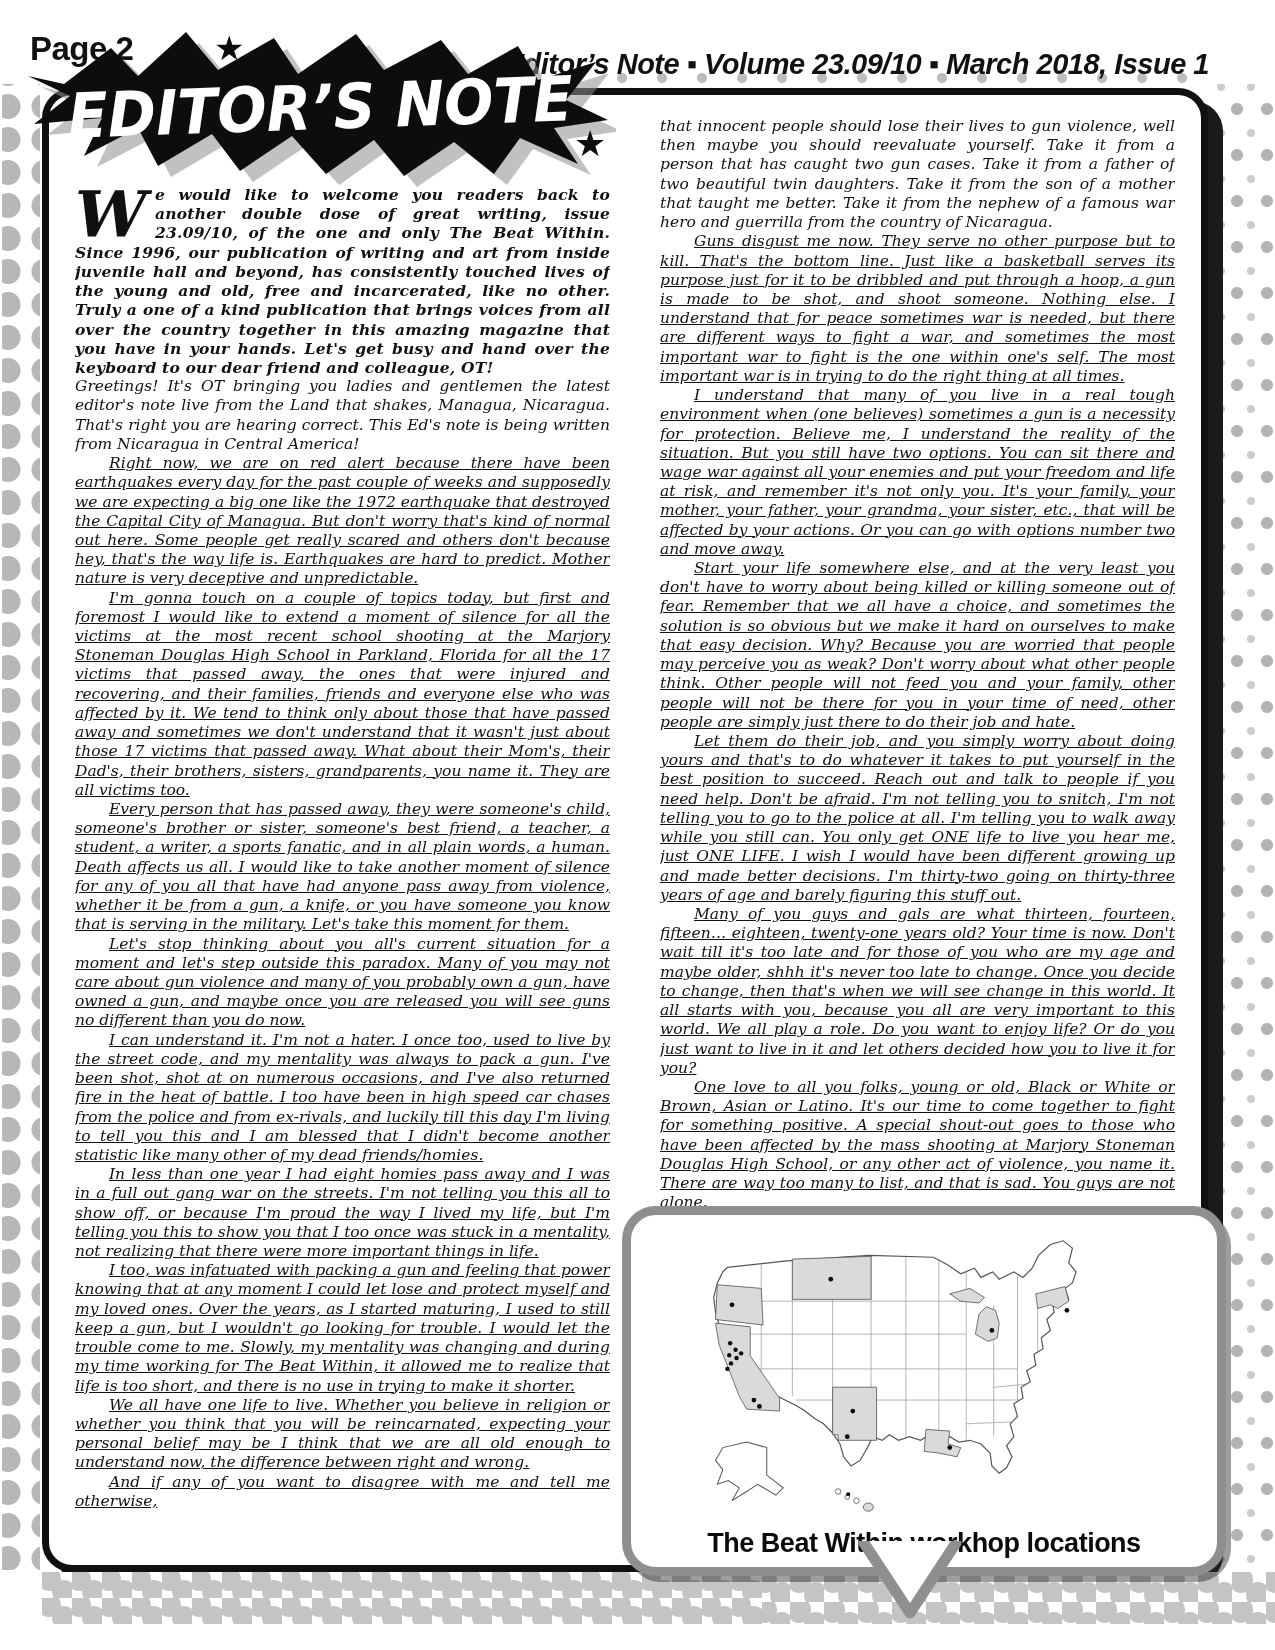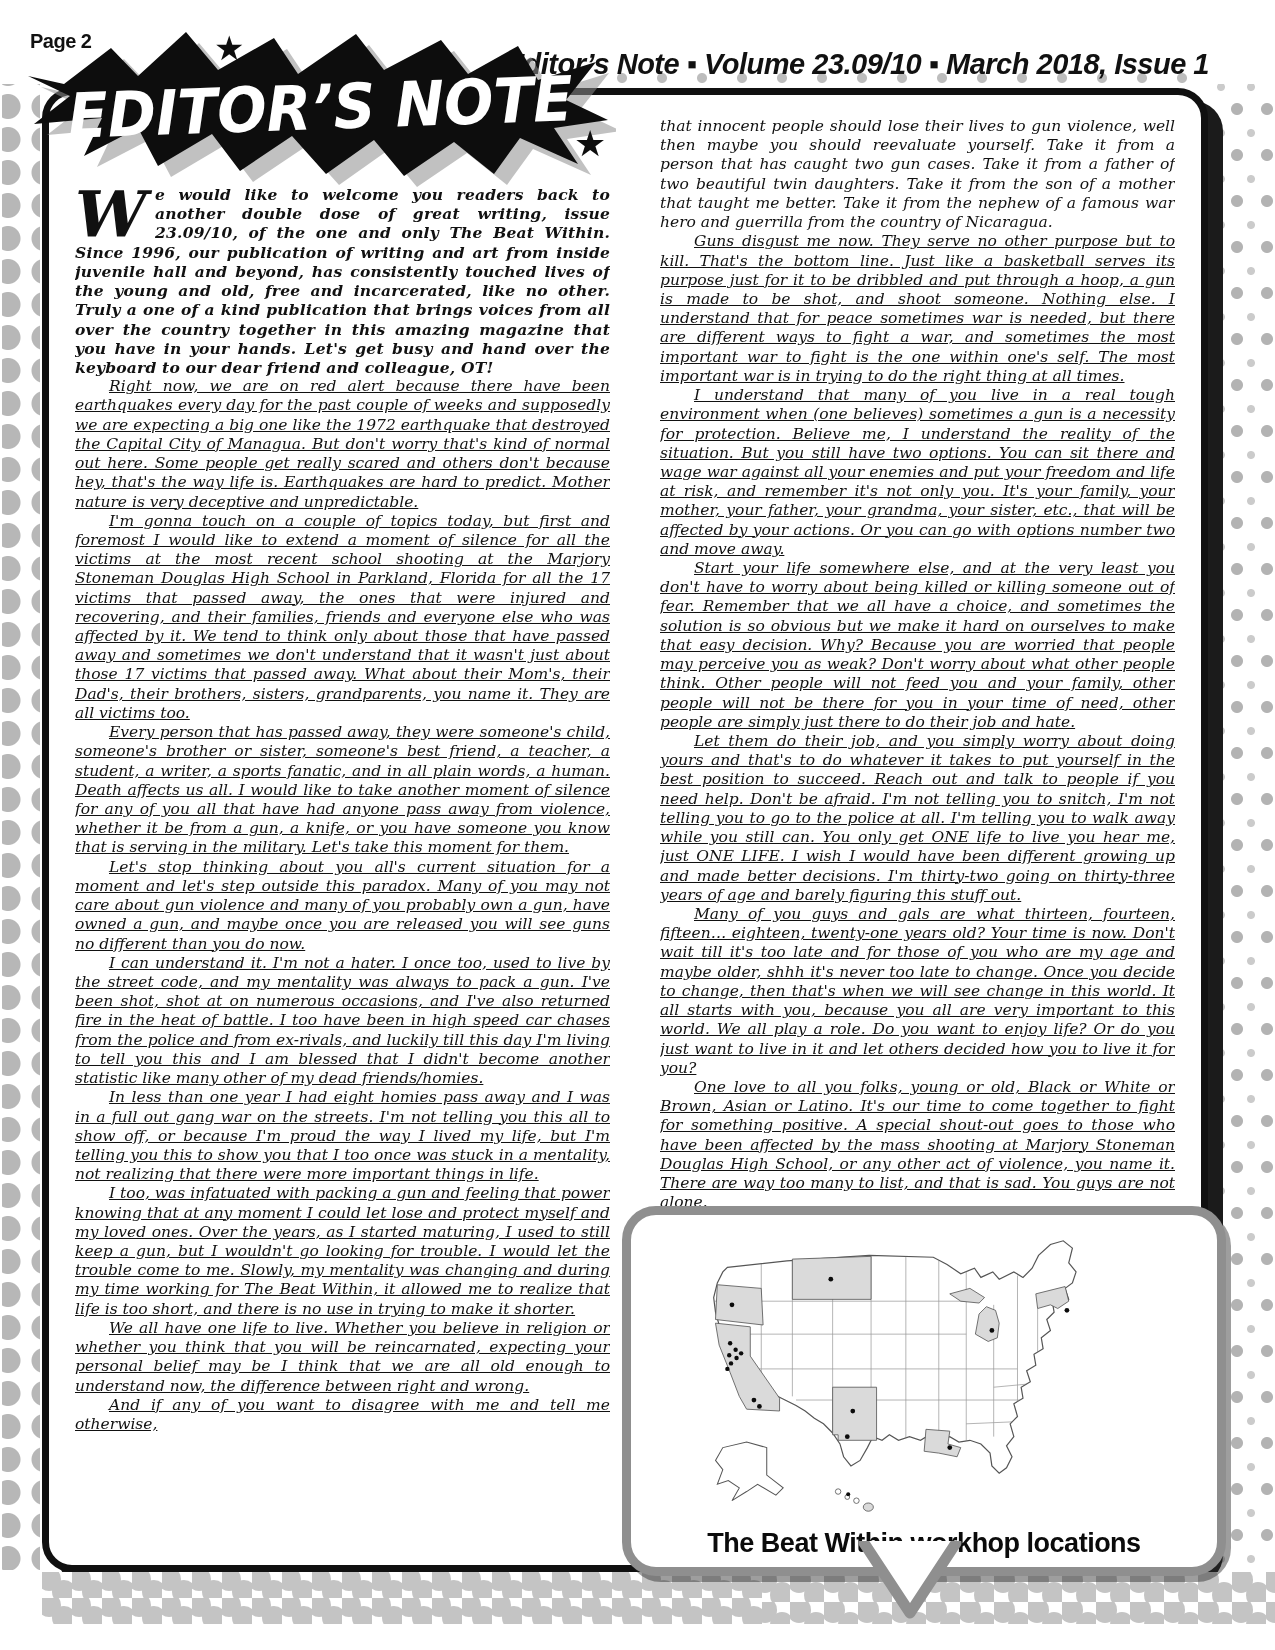--- a/index.html
+++ b/index.html
@@ -1,21 +1,21 @@
 <!DOCTYPE html>
 <html><head>
 <meta charset="utf-8">
 <style>
   html,body{margin:0;padding:0;background:#ffffff;}
   #page{position:relative;width:1275px;height:1650px;background:#ffffff;overflow:hidden;
         font-family:"DejaVu Serif", serif;color:#111;}
 
   
   .hdr-left{position:absolute;left:30px;top:30px;font-family:"Liberation Sans",sans-serif;
-            font-weight:bold;font-size:20px;letter-spacing:-0.5px;}
+            font-weight:bold;font-size:33px;letter-spacing:-0.5px;}
   .hdr-right{position:absolute;right:66px;top:48px;font-family:"Liberation Sans",sans-serif;
              font-weight:bold;font-size:29px;letter-spacing:-0.5px;font-style:italic;}
 
   
   .strip-left{position:absolute;left:2px;top:84px;width:38px;height:1486px;z-index:0;
       background-image:radial-gradient(circle,#b7b7b7 12px,transparent 13px);
       background-size:36px 33px;background-position:-12px 6px;}
   .strip-right{position:absolute;left:1216px;top:84px;width:58px;height:1486px;z-index:0;
       background-image:radial-gradient(circle,#b3b3b3 5.5px,transparent 6.5px),
                        radial-gradient(circle,#cbcbcb 3.5px,transparent 4.5px);
@@ -65,20 +65,21 @@
   <div class="strip-right"></div>
 
   <div class="hdr-left">Page 2</div>
   <div class="hdr-right">Editor’s Note ▪ Volume 23.09/10 ▪ March 2018, Issue 1</div>
 
   <div class="content-box">
     <div class="cols">
       <div class="col col-left">
         <p class="intro"><span class="dropcap">W</span><span>e would like to welcome you readers back to another double dose of great writing, issue 23.09/10,  of the one and only The Beat Within. Since 1996, our publication of writing and art from inside juvenile hall and beyond, has consistently touched lives of the young and old, free and incarcerated, like no other. Truly a one of a kind publication that brings voices from all over the country together in this amazing magazine that you have in your hands. Let's get busy and hand over the keyboard to our dear friend and colleague, OT!</span></p>
         <div>
+            <p class="noindent">Greetings! It's OT bringing you ladies and gentlemen the latest editor's note live from the Land that shakes, Managua, Nicaragua. That's right you are hearing correct. This Ed's note is being written from Nicaragua in Central America!</p>
             <p class="indent">Right now, we are on red alert because there have been earthquakes every day for the past couple of weeks and supposedly we are expecting a big one like the 1972 earthquake that destroyed the Capital City of Managua. But don't worry that's kind of normal out here. Some people get really scared and others don't because hey, that's the way life is. Earthquakes are hard to predict. Mother nature is very deceptive and unpredictable.</p>
             <p class="indent">I'm gonna touch on a couple of topics today, but first and foremost I would like to extend a moment of silence for all the victims at the most recent school shooting at the Marjory Stoneman Douglas High School in Parkland, Florida for all the 17 victims that passed away, the ones that were injured and recovering, and their families, friends and everyone else who was affected by it. We tend to think only about those that have passed away and sometimes we don't understand that it wasn't just about those 17 victims that passed away. What about their Mom's, their Dad's, their brothers, sisters, grandparents, you name it. They are all victims too.</p>
             <p class="indent">Every person that has passed away, they were someone's child, someone's brother or sister, someone's best friend, a teacher, a student, a writer, a sports fanatic, and in all plain words, a human. Death affects us all. I would like to take another moment of silence for any of you all that have had anyone pass away from violence, whether it be from a gun, a knife, or you have someone you know that is serving in the military. Let's take this moment for them.</p>
             <p class="indent">Let's stop thinking about you all's current situation for a moment and let's step outside this paradox. Many of you may not care about gun violence and many of you probably own a gun, have owned a gun, and maybe once you are released you will see guns no different than you do now.</p>
             <p class="indent">I can understand it. I'm not a hater. I once too, used to live by the street code, and my mentality was always to pack a gun. I've been shot, shot at on numerous occasions, and I've also returned fire in the heat of battle. I too have been in high speed car chases from the police and from ex-rivals, and luckily till this day I'm living to tell you this and I am blessed that I didn't become another statistic like many other of my dead friends/homies.</p>
             <p class="indent">In less than one year I had eight homies pass away and I was in a full out gang war on the streets. I'm not telling you this all to show off, or because I'm proud the way I lived my life, but I'm telling you this to show you that I too once was stuck in a mentality, not realizing that there were more important things in life.</p>
             <p class="indent">I too, was infatuated with packing a gun and feeling that power knowing that at any moment I could let lose and protect myself and my loved ones. Over the years, as I started maturing, I used to still keep a gun, but I wouldn't go looking for trouble. I would let the trouble come to me. Slowly, my mentality was changing and during my time working for The Beat Within, it allowed me to realize that life is too short, and there is no use in trying to make it shorter.</p>
             <p class="indent">We all have one life to live. Whether you believe in religion or whether you think that you will be reincarnated, expecting your personal belief may be I think that we are all old enough to understand now, the difference between right and wrong.</p>
             <p class="indent">And if any of you want to disagree with me and tell me otherwise,</p>
           </div>

